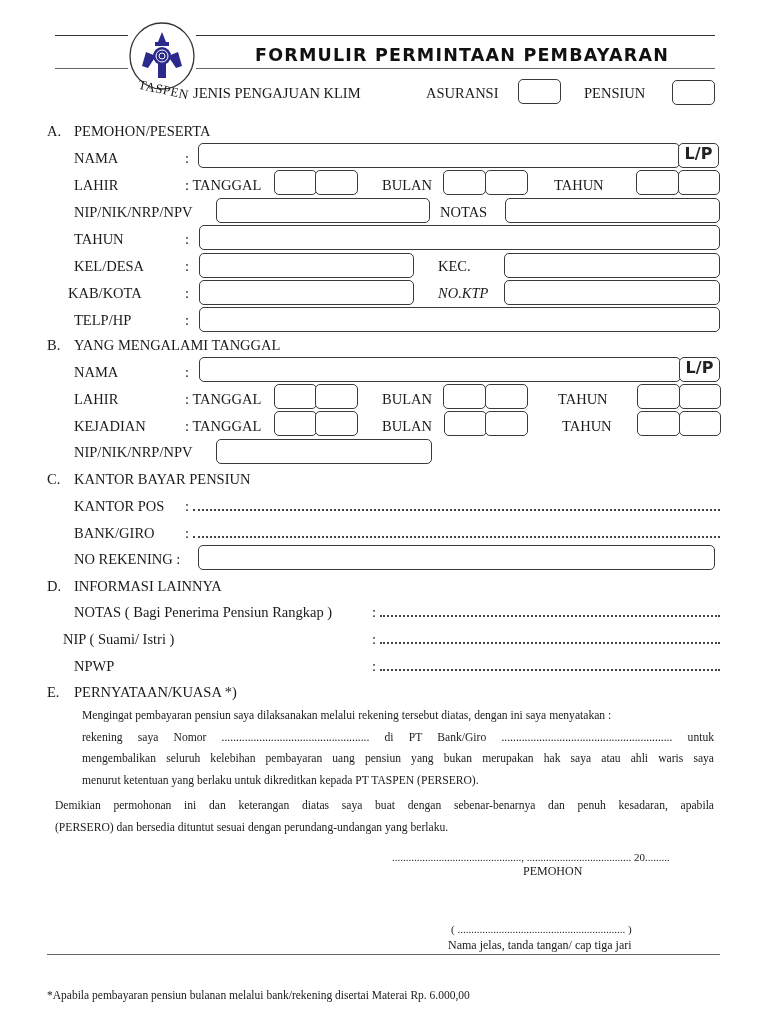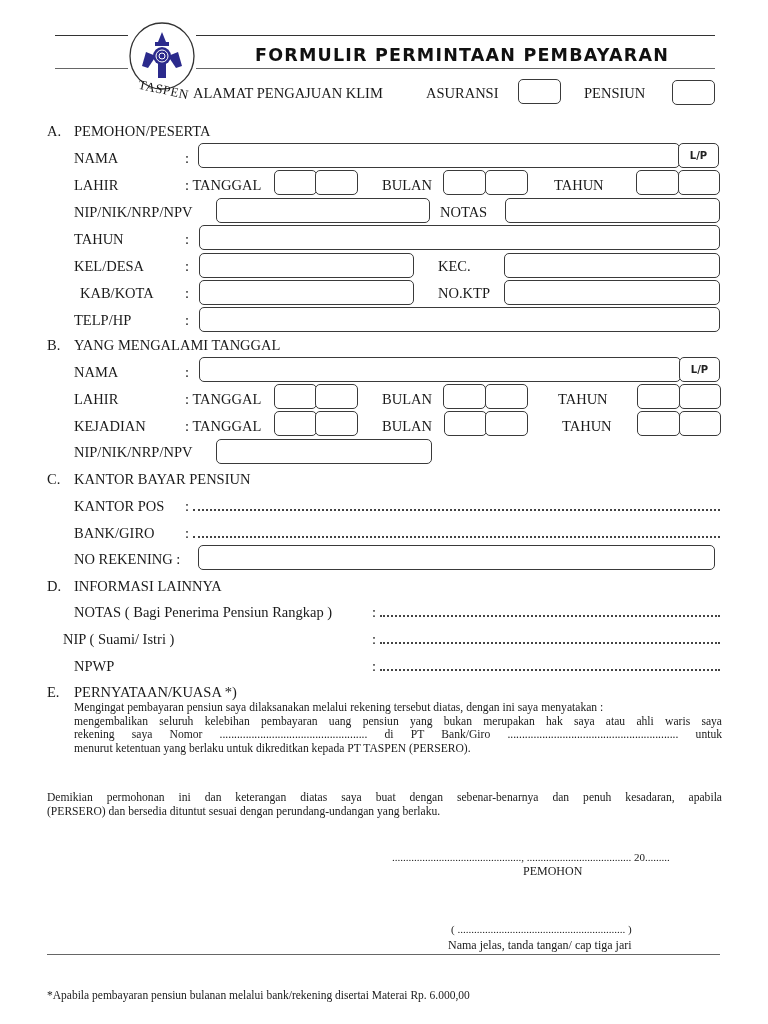--- a/index.html
+++ b/index.html
@@ -16,24 +16,24 @@
   }
   .hline { position: absolute; height: 0; border-top: 1.4px solid #333; }
   .dots {
     position: absolute; height: 0; border-top: 2px dotted #444;
   }
   .title {
     position: absolute; left: 255px; top: 45px;
     font-family: "DejaVu Sans", "Liberation Sans", sans-serif;
     font-weight: bold; font-size: 17.5px; letter-spacing: 1.2px; color: #111;
   }
-  .lp { font-family: "DejaVu Sans", sans-serif; font-size: 10px; font-weight: bold;
-        display: flex; align-items: center; justify-content: center; color: #222; }
+  .lp { font-family: "DejaVu Sans", sans-serif; font-size: 16px; font-weight: bold;
+        display: flex; align-items: flex-start; justify-content: center; color: #222; }
   .para { position: absolute; font-size: 11.6px; line-height: 13.6px; text-align: justify; }
-  .para p { margin: 0; }
+  .para p { margin: 8px; }
   .para .jl { text-align-last: justify; }
   .small { font-size: 12px; }
 </style>
 </head>
 <body>
 
 <div class="hline" style="left:55px; top:35px; width:660px;"></div>
 <div class="hline" style="left:55px; top:68px; width:660px; border-top-color:#666;"></div>
 
 <div class="abs" style="left:128px; top:22px; width:68px; height:82px; background:#fff;">
@@ -51,21 +51,21 @@
       <circle cx="34" cy="34" r="6"></circle>
       <circle cx="34" cy="34" r="3"></circle>
     </g>
     <path d="M2 64 Q34 80 66 64" fill="none" stroke="none" id="arc"></path>
   </svg>
   <div class="abs" style="left:10px; top:60px; font-size:13px; transform:rotate(12deg); letter-spacing:0.5px; font-family:'Liberation Serif',serif;">TASPEN</div>
 </div>
 
 <div class="title">FORMULIR PERMINTAAN PEMBAYARAN</div>
 
-<div class="lbl" style="left:193px; top:84px;">ALAMAT PENGAJUAN KLIM</div>
+<div class="lbl" style="left:193px; top:84px;">JENIS PENGAJUAN KLIM</div>
 <div class="lbl" style="left:426px; top:84px;">ASURANSI</div>
 <div class="box" style="left:518px; top:79px; width:43px; height:25px;"></div>
 <div class="lbl" style="left:584px; top:84px;">PENSIUN</div>
 <div class="box" style="left:672px; top:80px; width:43px; height:25px;"></div>
 
 <div class="lbl" style="left:47px; top:122px;">A.</div>
 <div class="lbl" style="left:74px; top:122px;">PEMOHON/PESERTA</div>
 
 <div class="lbl" style="left:74px; top:149px;">NAMA</div>
 <div class="lbl" style="left:185px; top:149px;">:</div>
@@ -93,24 +93,24 @@
 <div class="lbl" style="left:74px; top:230px;">TAHUN</div>
 <div class="lbl" style="left:185px; top:230px;">:</div>
 <div class="box" style="left:199px; top:225px; width:521px; height:25px;"></div>
 
 <div class="lbl" style="left:74px; top:257px;">KEL/DESA</div>
 <div class="lbl" style="left:185px; top:257px;">:</div>
 <div class="box" style="left:199px; top:253px; width:215px; height:25px;"></div>
 <div class="lbl" style="left:438px; top:257px;">KEC.</div>
 <div class="box" style="left:504px; top:253px; width:216px; height:25px;"></div>
 
-<div class="lbl" style="left:80px; top:284px;">KAB/KOTA</div>
+<div class="lbl" style="left:68px; top:284px;">KAB/KOTA</div>
 <div class="lbl" style="left:185px; top:284px;">:</div>
 <div class="box" style="left:199px; top:280px; width:215px; height:25px;"></div>
-<div class="lbl" style="left:438px; top:284px;">NO.KTP</div>
+<div class="lbl" style="left:438px; top:284px;font-style:italic;">NO.KTP</div>
 <div class="box" style="left:504px; top:280px; width:216px; height:25px;"></div>
 
 <div class="lbl" style="left:74px; top:311px;">TELP/HP</div>
 <div class="lbl" style="left:185px; top:311px;">:</div>
 <div class="box" style="left:199px; top:307px; width:521px; height:25px;"></div>
 
 <div class="lbl" style="left:47px; top:336px;">B.</div>
 <div class="lbl" style="left:74px; top:336px;">YANG MENGALAMI TANGGAL</div>
 
 <div class="lbl" style="left:74px; top:363px;">NAMA</div>
@@ -172,22 +172,22 @@
 
 <div class="lbl" style="left:74px; top:657px;">NPWP</div>
 <div class="lbl" style="left:372px; top:657px;">:</div>
 <div class="dots" style="left:380px; top:669px; width:340px;"></div>
 
 <div class="lbl" style="left:47px; top:683px;">E.</div>
 <div class="lbl" style="left:74px; top:683px;">PERNYATAAN/KUASA *)</div>
 
 <div class="para" style="left:74px; top:701px; width:648px;">
   <p style="text-align:left;">Mengingat pembayaran pensiun saya dilaksanakan melalui rekening tersebut diatas, dengan ini saya menyatakan :</p>
+  <p class="jl">rekening saya Nomor ................................................... di PT Bank/Giro ........................................................... untuk</p>
   <p class="jl">mengembalikan seluruh kelebihan pembayaran uang pensiun yang bukan merupakan hak saya atau ahli waris saya</p>
-  <p class="jl">rekening saya Nomor ................................................... di PT Bank/Giro ........................................................... untuk</p>
   <p style="text-align:left;">menurut ketentuan yang berlaku untuk dikreditkan kepada PT TASPEN (PERSERO).</p>
 </div>
 
 <div class="para" style="left:47px; top:791px; width:675px;">
   <p class="jl">Demikian permohonan ini dan keterangan diatas saya buat dengan sebenar-benarnya dan penuh kesadaran, apabila</p>
   <p style="text-align:left;">(PERSERO) dan bersedia dituntut sesuai dengan perundang-undangan yang berlaku.</p>
 </div>
 
 <div class="abs small" style="left:392px; top:851px; white-space:nowrap; font-size:11px;">..............................................., ...................................... 20.........</div>
 <div class="abs small" style="left:523px; top:864px;">PEMOHON</div>

